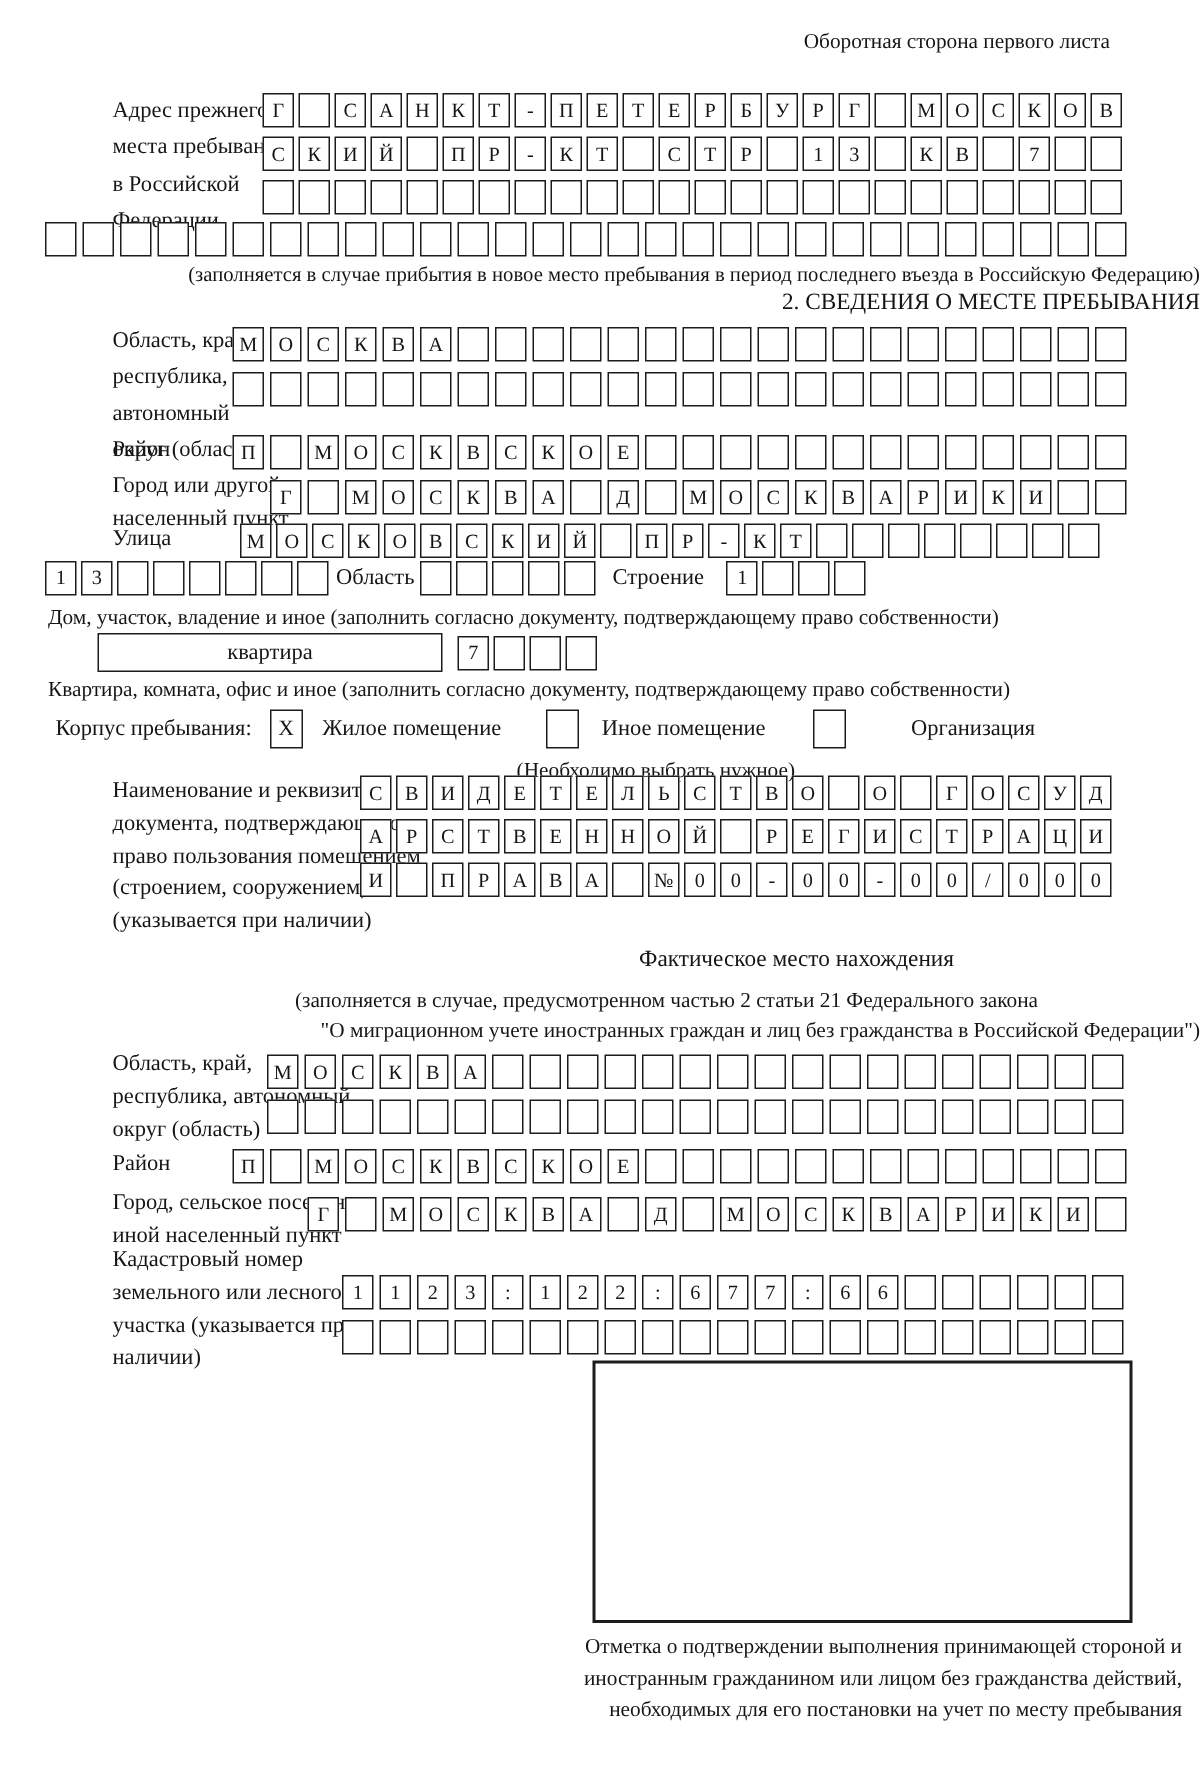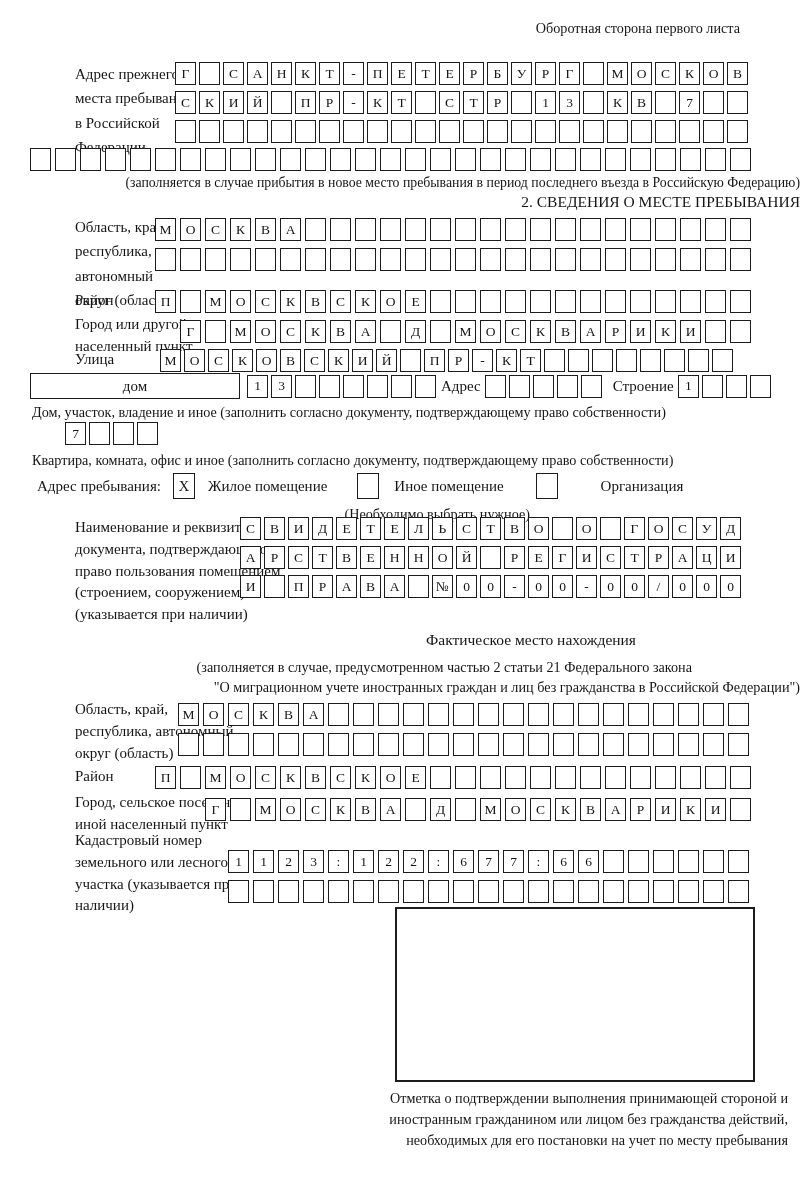--- a/index.html
+++ b/index.html
@@ -271,61 +271,61 @@
     <span class="cell"></span>
     <span class="cell"></span>
     <span class="cell"></span>
     <span class="cell"></span>
     <span class="cell"></span>
     <span class="cell"></span>
     <span class="cell"></span>
   </div>
 
 <div class="abs row" style="left:30px;top:373px;align-items:center">
-  <div class="wbox" style="width:210px;margin-right:7px">дом</div>
   <div class="row">
       <span class="cell">1</span>
       <span class="cell">3</span>
       <span class="cell"></span>
       <span class="cell"></span>
       <span class="cell"></span>
       <span class="cell"></span>
       <span class="cell"></span>
       <span class="cell"></span>
     </div>
-  <div class="lbl" style="margin:0 4px 0 2px">Адрес</div>
+  <div class="lbl" style="margin:0 4px 0 2px">Область</div>
   <div class="row">
       <span class="cell"></span>
       <span class="cell"></span>
       <span class="cell"></span>
       <span class="cell"></span>
       <span class="cell"></span>
     </div>
-  <div class="lbl" style="margin:0 4px 0 8px">Строение</div>
+  <div class="lbl" style="margin:0 15px 0 8px">Строение</div>
   <div class="row">
       <span class="cell">1</span>
       <span class="cell"></span>
       <span class="cell"></span>
       <span class="cell"></span>
     </div>
 </div>
 <div class="abs cap" style="left:32px;top:402px">Дом, участок, владение и иное (заполнить согласно документу, подтверждающему право собственности)</div>
 
 <div class="abs row" style="left:65px;top:422px;align-items:center">
+  <div class="wbox" style="width:230px;margin-right:10px">квартира</div>
   <div class="row">
       <span class="cell">7</span>
       <span class="cell"></span>
       <span class="cell"></span>
       <span class="cell"></span>
     </div>
 </div>
 <div class="abs cap" style="left:32px;top:450px">Квартира, комната, офис и иное (заполнить согласно документу, подтверждающему право собственности)</div>
 
 <div class="abs row" style="left:37px;top:473px;align-items:center">
-  <div class="lbl" style="margin-right:12px">Адрес пребывания:</div>
+  <div class="lbl" style="margin-right:12px">Корпус пребывания:</div>
   <div class="row chk">
       <span class="cell">X</span>
     </div>
   <div class="lbl" style="margin:0 30px 0 10px">Жилое помещение</div>
   <div class="row chk">
       <span class="cell"></span>
     </div>
   <div class="lbl" style="margin:0 32px 0 12px">Иное помещение</div>
   <div class="row chk">
       <span class="cell"></span>

